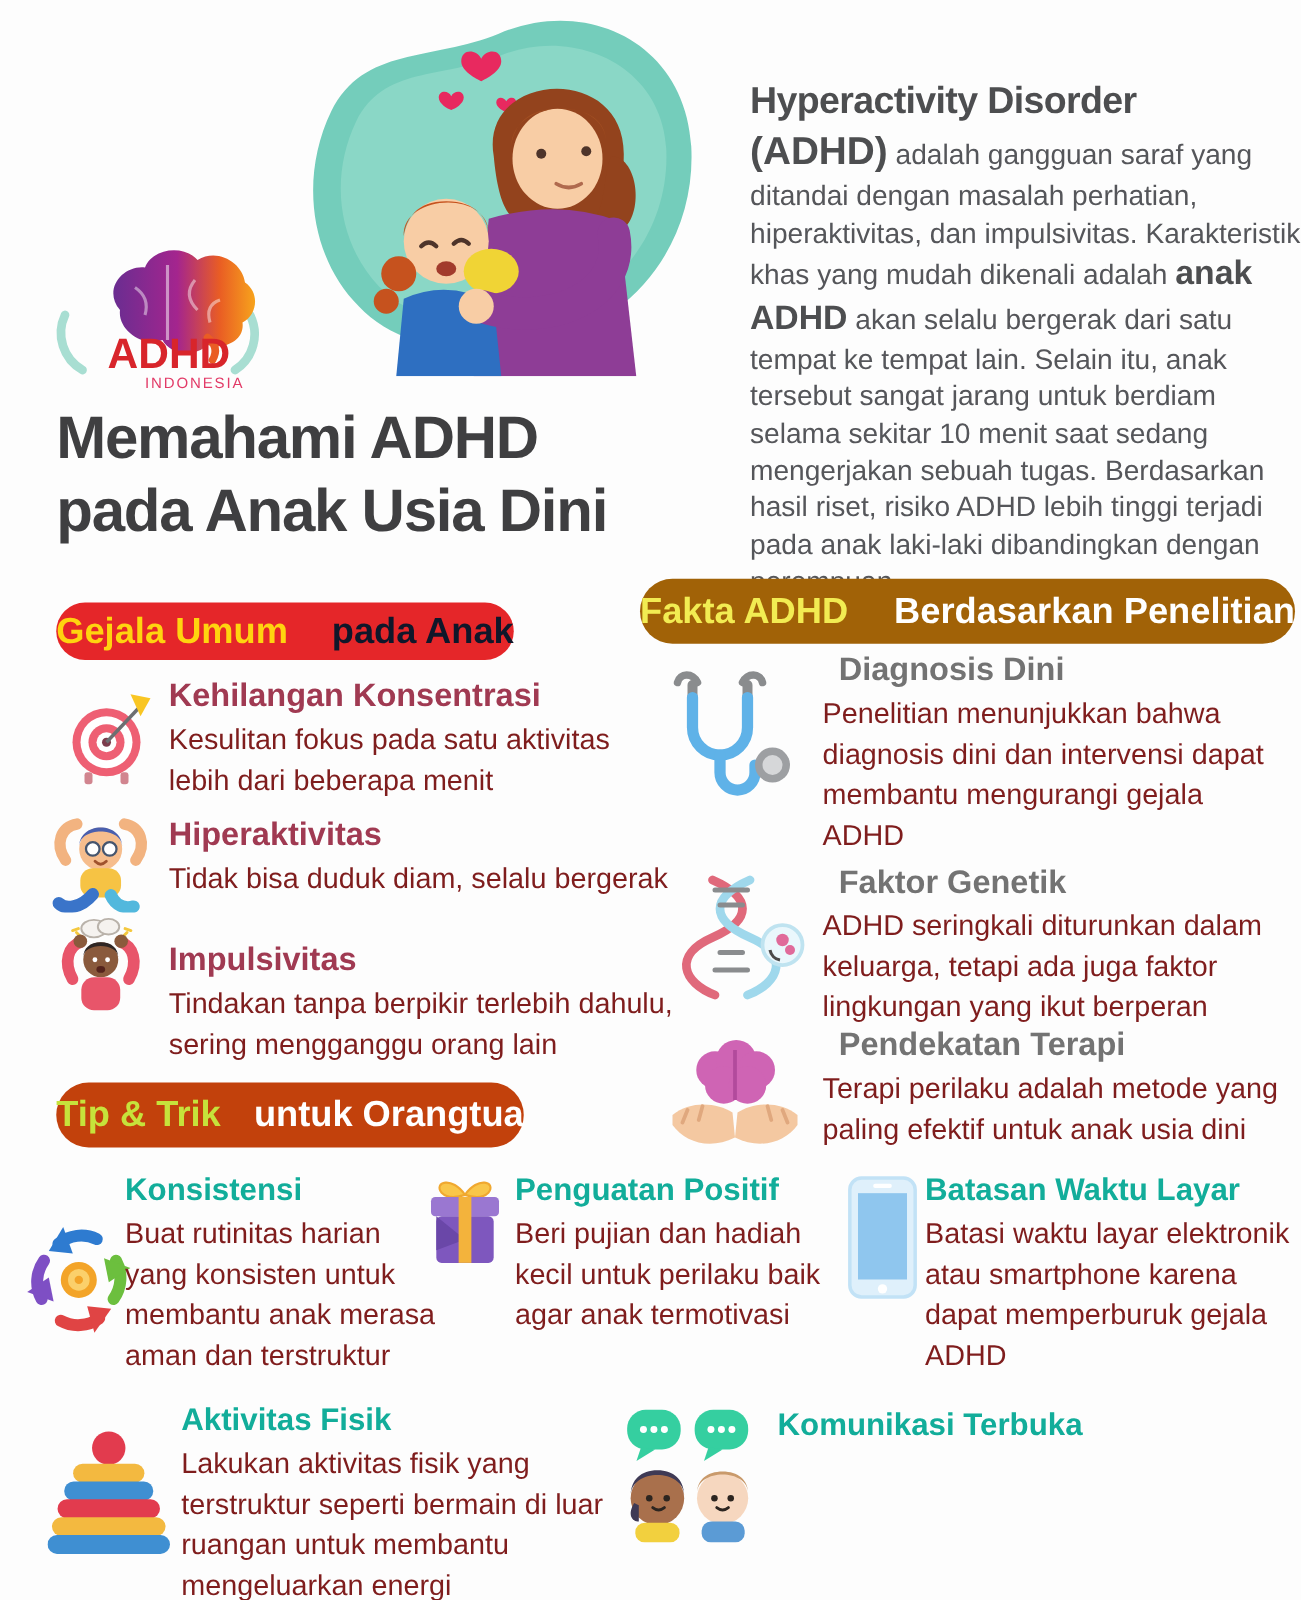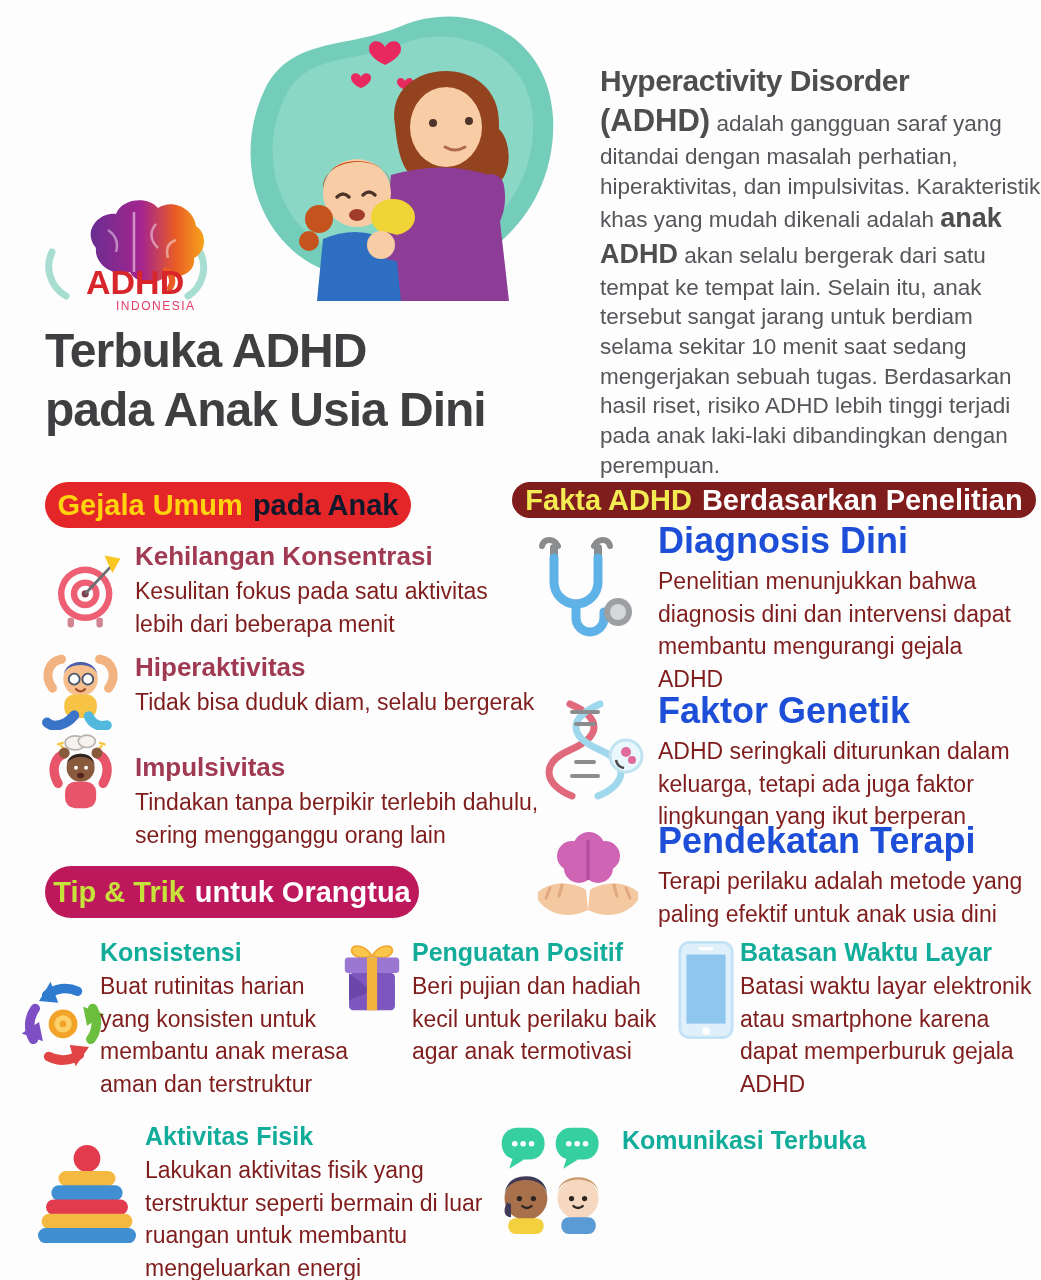--- a/index.html
+++ b/index.html
@@ -19,35 +19,35 @@
   #intro .h { font-size:30px; font-weight:bold; line-height:1.12; letter-spacing:-0.5px; }
   #intro p { margin-top:4px; font-size:22.5px; line-height:1.32; color:#55565a; }
   #intro .adhd-big { font-size:31px; font-weight:bold; color:#4d4e50; }
   #intro .anak-big { font-size:27px; font-weight:bold; color:#4d4e50; }
 
   
   #main-title { left:45px; top:322px; width:560px; font-size:48px; font-weight:bold;
                 color:#3f3f41; line-height:1.22; letter-spacing:-1px; }
 
   
-  .pill { border-radius:28px; display:flex; align-items:center; justify-content:center;
+  .pill { border-radius:28px; display:flex; align-items:center; justify-content:space-between;
           font-weight:bold; white-space:nowrap; }
   .pill .hl { margin-right:10px; }
   #symptoms-pill { left:45px; top:482px; width:366px; height:46px; background:#e52629; font-size:29px; }
   #symptoms-pill .hl { color:#ffd40f; } #symptoms-pill .rest { color:#0f172a; }
-  #facts-pill { left:512px; top:482px; width:524px; height:36px; background:#7f1d1d; font-size:29px; }
+  #facts-pill { left:512px; top:463px; width:524px; height:52px; background:#a16207; font-size:29px; }
   #facts-pill .hl { color:#f2ec52; } #facts-pill .rest { color:#ffffff; }
-  #tips-pill { left:45px; top:866px; width:374px; height:52px; background:#be185d; font-size:29px; }
+  #tips-pill { left:45px; top:866px; width:374px; height:52px; background:#c2410c; font-size:29px; }
   #tips-pill .hl { color:#c6e23b; } #tips-pill .rest { color:#ffffff; }
 
   
   .item-title { font-weight:bold; }
   .item-desc  { color:#7f1d1d; font-size:23px; line-height:1.42; margin-top:3px; }
   .symptom .item-title { color:#a03a52; font-size:26px; }
-  .fact .item-title    { color:#1d4ed8; font-size:36px; }
+  .fact .item-title    { color:#737373; font-size:26px;margin-left:13px; }
   .tip  .item-title    { color:#12ad9a; font-size:25px; }
 
   
   #symptom-0-icon { left:50px;  top:548px; }
   #symptom-0-txt  { left:135px; top:541px; width:400px; }
   #symptom-1-icon { left:38px;  top:650px; }
   #symptom-1-txt  { left:135px; top:652px; width:410px; }
   #symptom-2-icon { left:44px;  top:732px; }
   #symptom-2-txt  { left:135px; top:732px; width:410px;margin-top:20px; }
 
@@ -137,21 +137,21 @@
 
   <div id="intro" class="abs">
     <div class="h">
       <br>
       <span>Hyperactivity Disorder</span>
     </div>
     <p><span class="adhd-big">(ADHD)</span><span> adalah gangguan saraf yang ditandai dengan masalah perhatian, hiperaktivitas, dan impulsivitas. Karakteristik khas yang mudah dikenali adalah </span><span class="anak-big">anak ADHD</span><span> akan selalu bergerak dari satu tempat ke tempat lain. Selain itu, anak tersebut sangat jarang untuk berdiam selama sekitar 10 menit saat sedang mengerjakan sebuah tugas. Berdasarkan hasil riset, risiko ADHD lebih tinggi terjadi pada anak laki-laki dibandingkan dengan perempuan.</span></p>
   </div>
 
   <div id="main-title" class="abs">
-    <span>Terbuka ADHD</span><br>
+    <span>Memahami ADHD</span><br>
     <span>pada Anak Usia Dini</span>
   </div>
 
   <div id="symptoms-pill" class="abs pill">
     <span class="hl">Gejala Umum</span>
     <span class="rest">pada Anak</span>
   </div>
 
   <div id="symptom-0-icon" class="abs">
     <svg width="72" height="82" viewBox="0 0 90 100">

